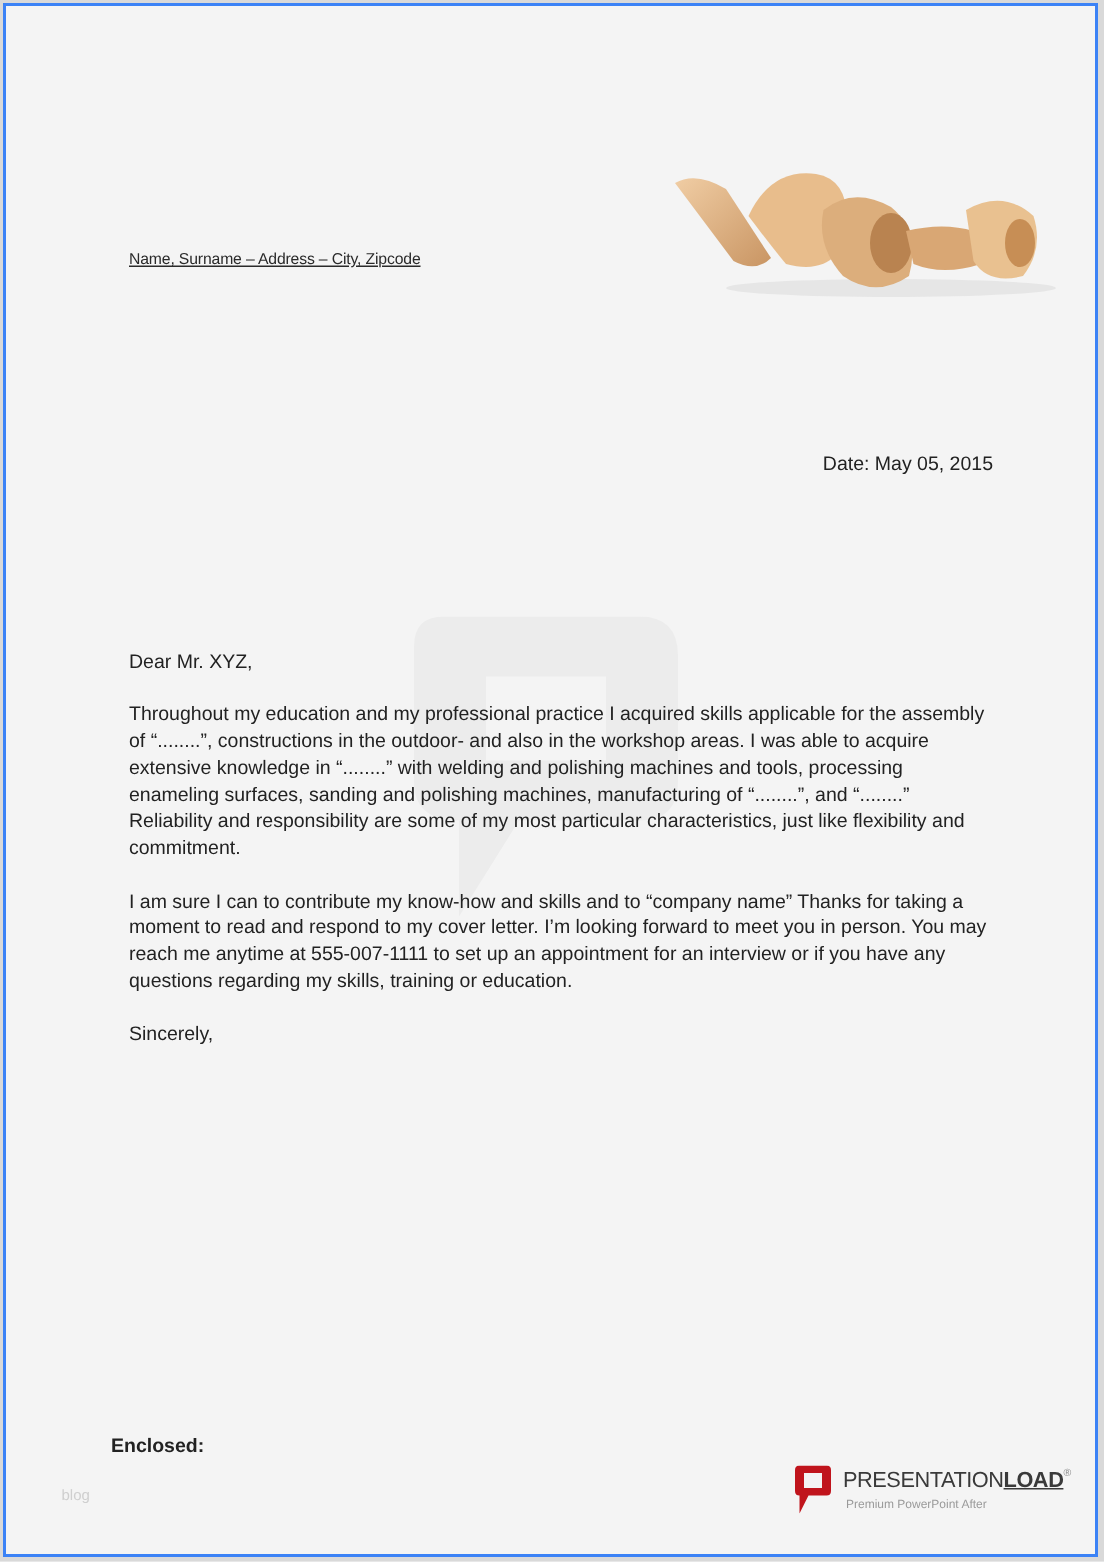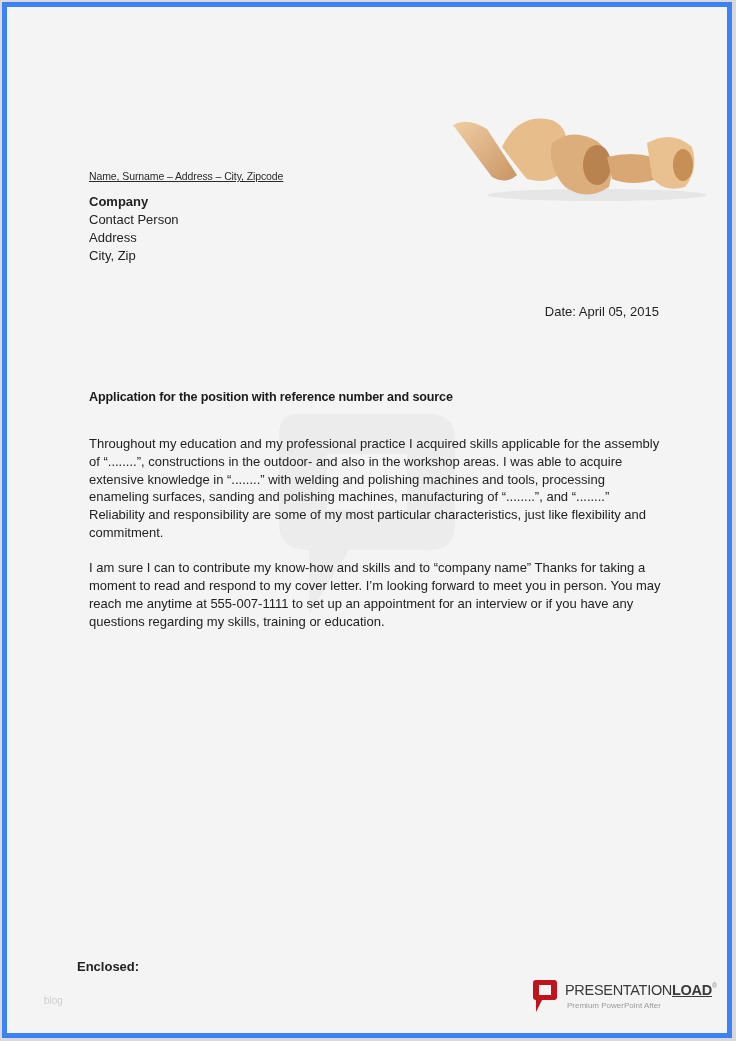--- a/index.html
+++ b/index.html
@@ -4,21 +4,21 @@
   <style>
     html, body { margin: 0; padding: 0; }
     body {
       width: 736px; height: 1041px; overflow: hidden;
       background: #d9d9d9;
       font-family: "Liberation Sans", "DejaVu Sans", sans-serif;
     }
     .page {
       position: absolute; left: 2px; top: 2px; width: 730px; height: 1036px;
       background: #f4f4f4;
-      border: 5px solid #3b82f6;
+      border: 2px solid #3b82f6;
       box-sizing: border-box;
       overflow: hidden;
     }
     .watermark {
       position: absolute; left: 272px; top: 407px; width: 176px; height: 200px;
     }
     .shavings { position: absolute; left: 440px; top: 100px; width: 260px; height: 100px; }
     .sender {
       position: absolute; left: 82px; top: 163px;
       font-size: 10.5px; color: #2a2a2a; text-decoration: underline;
@@ -89,34 +89,29 @@
     <path d="M55 40 Q70 8 100 12 Q125 16 120 55 Q110 80 80 72 Q70 60 55 40 Z" fill="#e8bd8c"></path>
     <path d="M105 36 Q125 20 150 34 Q170 50 162 80 Q140 95 118 80 Q100 60 105 36 Z" fill="#dcae7c"></path>
     <ellipse cx="150" cy="58" rx="14" ry="20" fill="#b98350"></ellipse>
     <path d="M160 50 Q185 44 205 50 L210 72 Q185 80 165 72 Z" fill="#d9a774"></path>
     <path d="M200 36 Q225 22 245 40 Q252 62 238 80 Q215 86 205 70 Z" fill="#e9c190"></path>
     <ellipse cx="236" cy="58" rx="10" ry="16" fill="#c78e55"></ellipse>
   </svg>
 
   <div class="sender">Name, Surname – Address – City, Zipcode</div>
 
-  <div class="recipient">
-    <div class="company">Company</div>
-    <div>Contact Person</div>
-    <div>Address</div>
-    <div>City, Zip</div>
-  </div>
 
-  <div class="date">Date: April 05, 2015</div>
+  <div class="date">Date: May 05, 2015</div>
 
-  <div class="subject">Application for the position with reference number and source</div>
 
   <div class="body">
+    <p>Dear Mr. XYZ,</p>
     <p>Throughout my education and my professional practice I acquired skills applicable for the assembly of “........”, constructions in the outdoor- and also in the workshop areas. I was able to acquire extensive knowledge in “........” with welding and polishing machines and tools, processing enameling surfaces, sanding and polishing machines, manufacturing of “........”, and “........” Reliability and responsibility are some of my most particular characteristics, just like flexibility and commitment.</p>
     <p>I am sure I can to contribute my know-how and skills and to “company name” Thanks for taking a moment to read and respond to my cover letter. I’m looking forward to meet you in person. You may reach me anytime at 555-007-1111 to set up an appointment for an interview or if you have any questions regarding my skills, training or education.</p>
+    <p>Sincerely,</p>
   </div>
 
   <div class="enclosed">Enclosed:</div>
 
   <div class="blog-mark">blog</div>
 
   <div class="brand">
     <svg class="logo" viewBox="0 0 24 32">
       <path d="M3 0 H21 Q24 0 24 3 V17 Q24 20 21 20 H9 L3 32 V20 Q0 20 0 17 V3 Q0 0 3 0 Z M6 5 V15 H18 V5 Z" fill="#c0141c" fill-rule="evenodd"></path>
     </svg>

